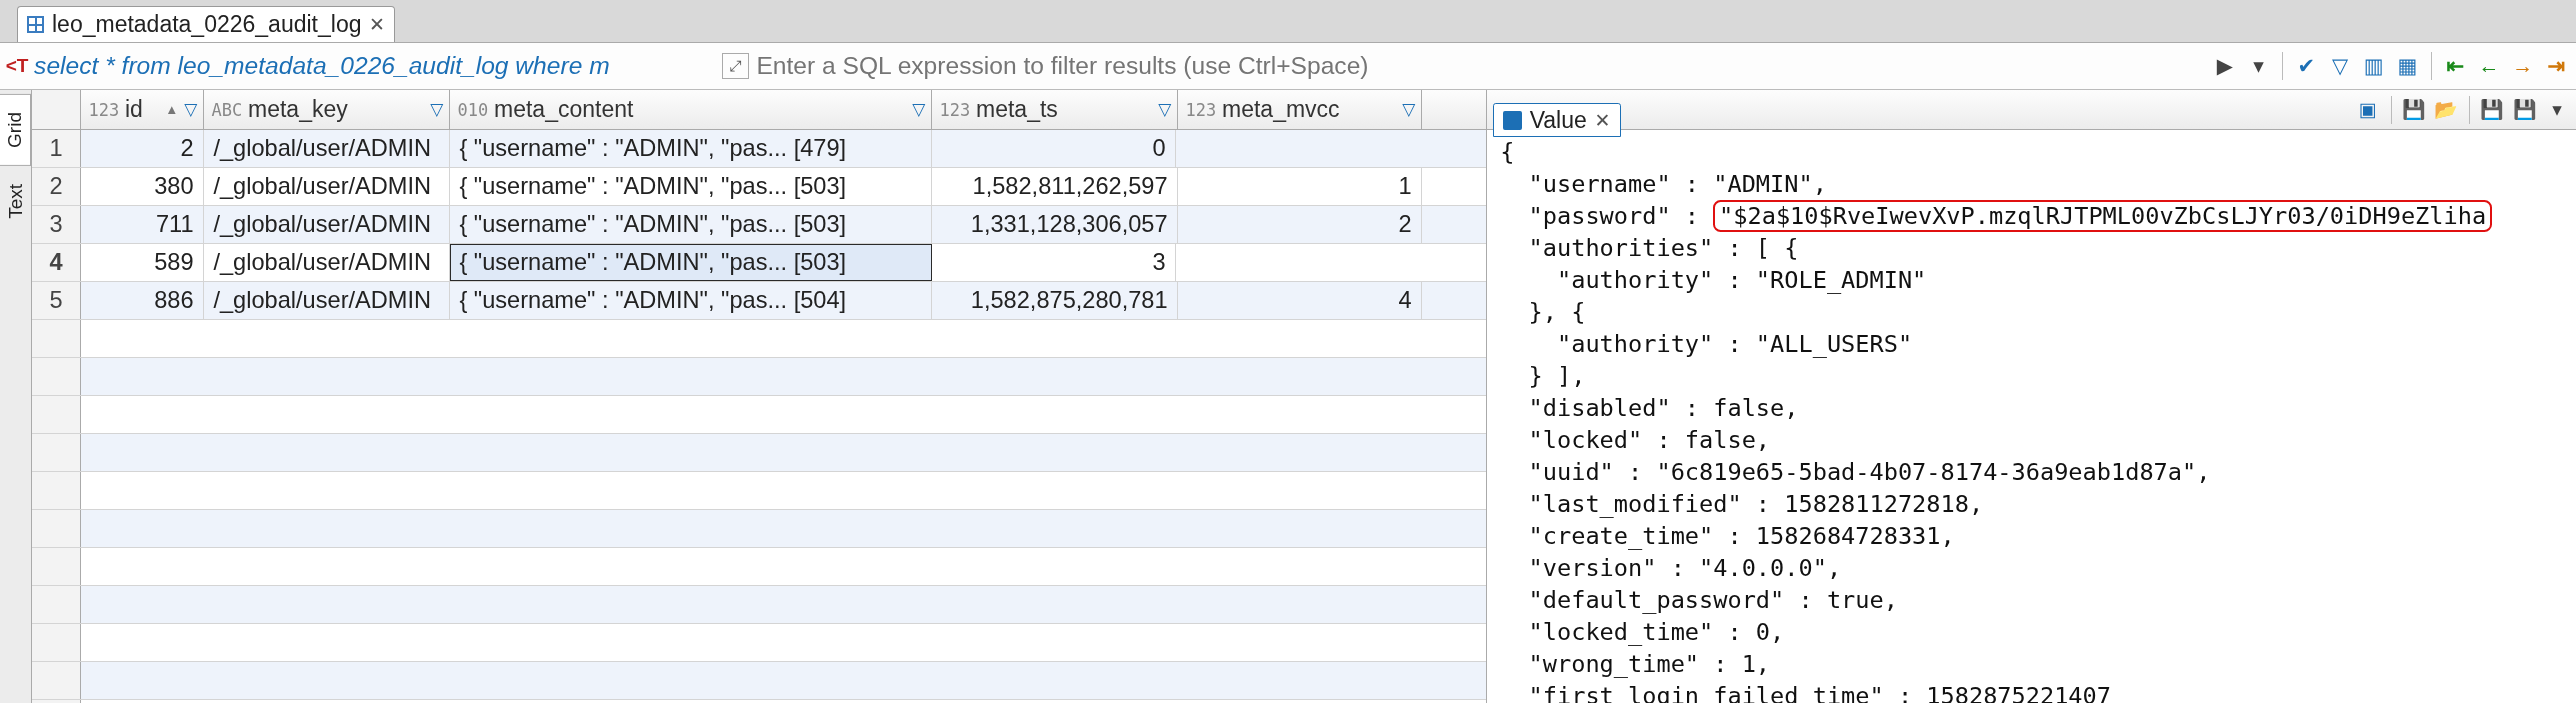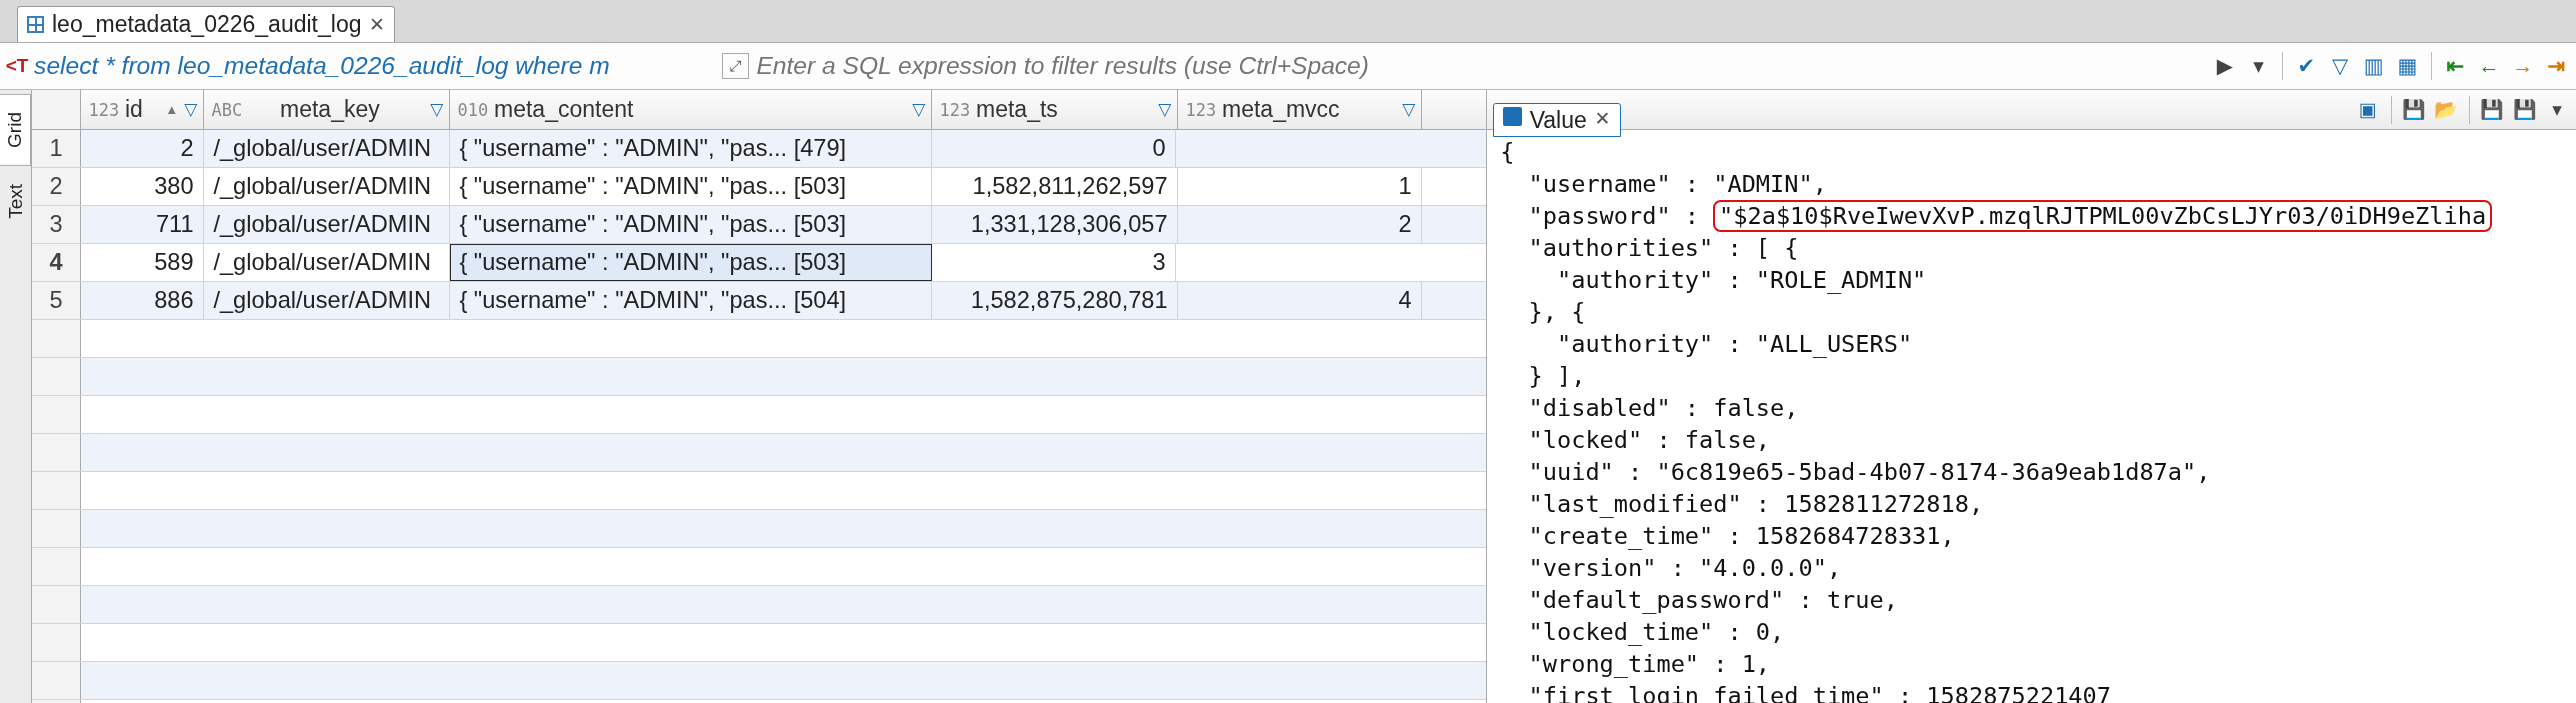--- a/index.html
+++ b/index.html
@@ -32,21 +32,21 @@
     padding: 0 5.7px;
     gap: 7.6px;
   }
   .sql-wrap { display:flex; align-items:center; gap:5.7px; flex: 0 0 709px; overflow:hidden; }
   .sql-icon { color:#c02020; font-weight:bold; font-size:19px; }
   .sqltext { color:#1c6fb5; white-space:nowrap; overflow:hidden; text-overflow:clip; font-size:24.6px;font-style:italic; }
   .expand-icon { width:26.5px; height:26.5px; border:0.9px solid #aaa; display:flex; align-items:center; justify-content:center; font-size:15px; color:#555; cursor:pointer;}
   .filterbox {
     flex:1;
     border:none; outline:none;
-    font-size:24.6px; font-style:italic; color:#0c4a6e;
+    font-size:24.6px; color:#0c4a6e;
     background:transparent;
   }
   .toolbar-right { display:flex; align-items:center; gap:5.7px; }
   .tool-ic { width:28px; height:28px; display:flex; align-items:center; justify-content:center; font-size:21px; cursor:pointer; }
   .sep { width:0.9px; height:28px; background:#bbb; margin:0 3.8px; }
   .arrow-btn { color:#444; }
   .ic-funnel { color:#1c6fb5; }
   .ic-save { color:#1a8a1a; }
   .ic-open { color:#d0780a; }
   .ic-nav-l { color:#1a8a1a; font-weight:bold; }
@@ -92,21 +92,21 @@
     display:flex; align-items:center; padding:0 7.6px;
     border-right:0.9px solid #aaa;
     font-size:23px; color:#333;
     position:relative;
   }
   .gh .typeic { color:#888; font-size:17px; margin-right:5.7px; font-family:monospace; }
   .gh .filic { position:absolute; right:5.7px; color:#1c6fb5; font-size:17px;}
   .gh-sort { position:absolute; right:24.6px; color:#777; font-size:13.2px; }
   .col-rownum { width:49px; justify-content:center; background:#f3f3f3;}
   .col-id { width:123px; }
-  .col-key { width:246px;gap:32px; }
+  .col-key { width:246px; }
   .col-content { width:482px; }
   .col-ts { width:246px; }
   .col-mvcc { width:244px; }
 
   .gbody { flex:1; overflow:auto; }
   .grow { display:flex; height:38px; border-bottom:0.9px solid #d4d4d4;}
   .grow.even { background:#eef3fb; }
   .grow.odd  { background:#ffffff; }
   .gcell { border-right:0.9px solid #d4d4d4; padding:0 9.4px; display:flex; align-items:center; font-size:23.6px; color:#222; overflow:hidden; white-space:nowrap;}
   .gcell.rownum { width:49px; justify-content:center; background:#f3f3f3; color:#444; font-weight:normal; border-right:0.9px solid #aaa;}
@@ -125,21 +125,21 @@
   .vhead {
     height:40px; border-bottom:0.9px solid #aaa;
     background:linear-gradient(#fdfdfd,#ececec);
     display:flex; align-items:center; padding:0 5.7px;
   }
   .vtab {
     background:#fff;
     border:0.9px solid #1c6fb5;
     border-radius:2.8px 2.8px 0 0;
     padding:2.8px 9.4px;
-    display:flex; align-items:flex-start; gap:7.6px;
+    display:flex; align-items:center; gap:7.6px;
     font-size:23px;
     margin-top:21px;
   }
   .vtab .vic { width:19px; height:19px; background:#1c6fb5; border-radius:1.9px; display:inline-block;}
   .vtab .close { color:#555; font-size:19px; cursor:pointer;}
   .vhead-right { margin-left:auto; display:flex; align-items:center; gap:5.7px;}
   .vtool { width:26.5px; height:26.5px; display:flex; align-items:center; justify-content:center; font-size:19px; cursor:pointer;}
 
   .vbody {
     flex:1; padding:5.7px 13.2px;

